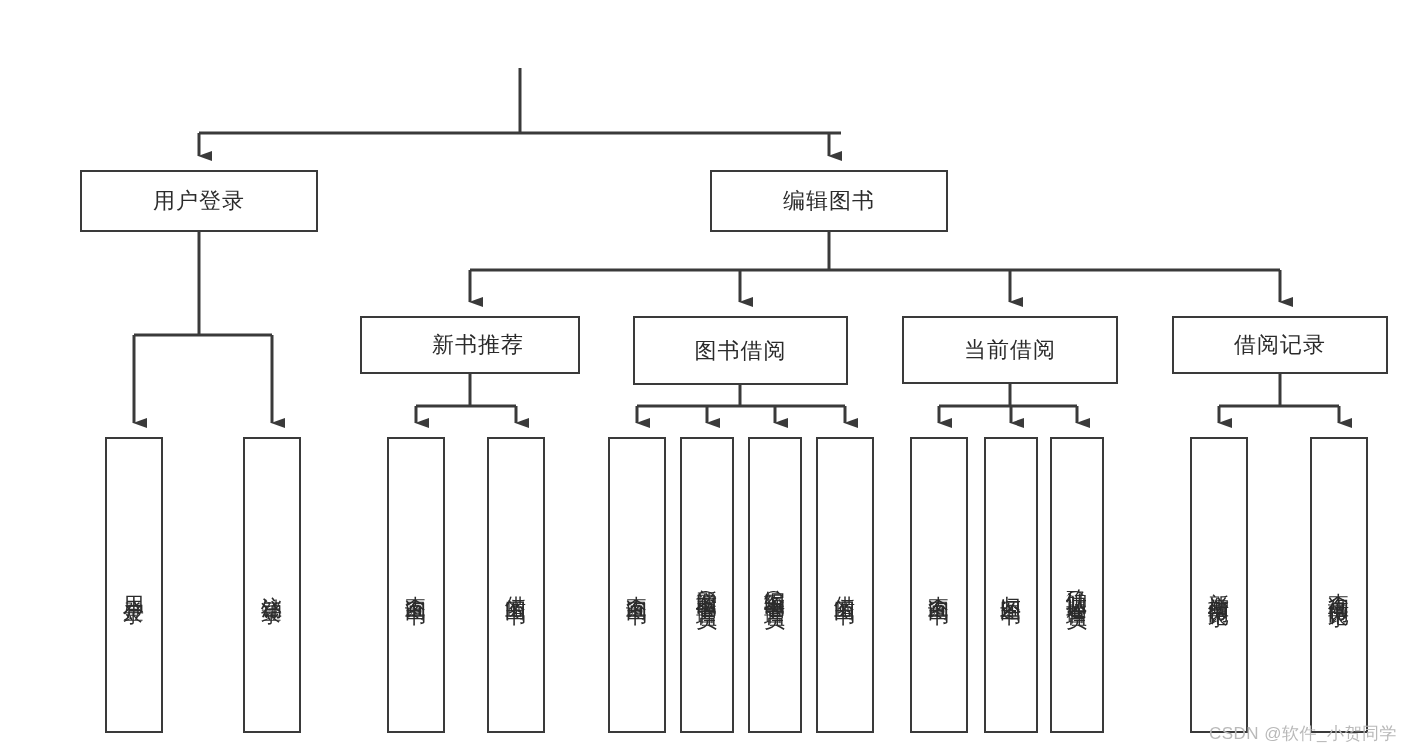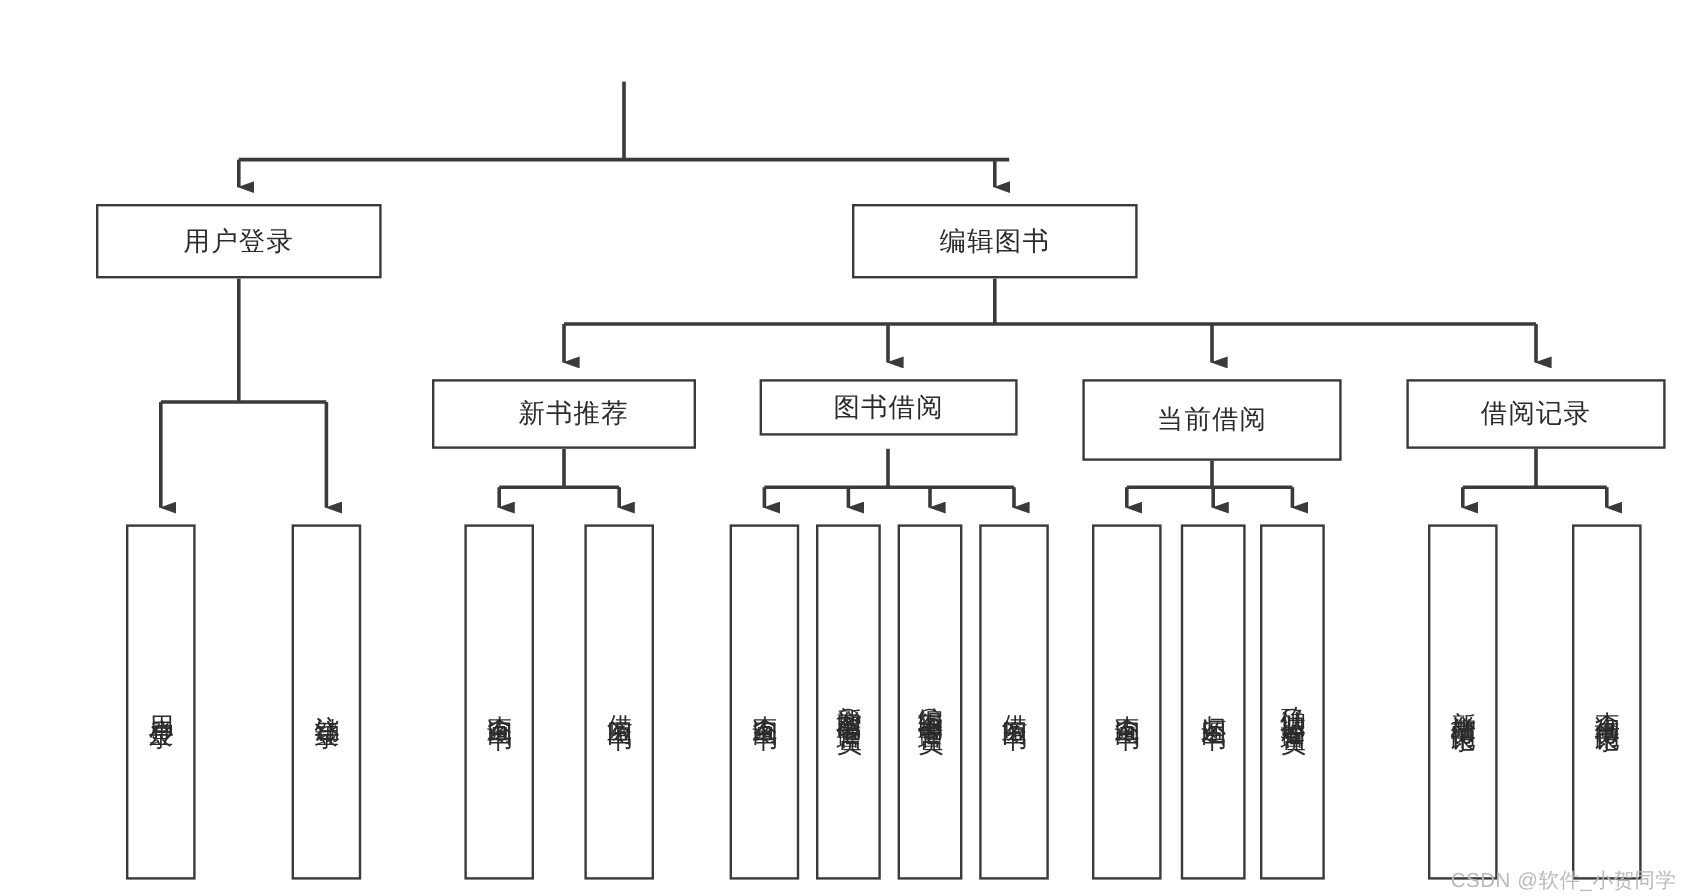--- a/index.html
+++ b/index.html
@@ -124,21 +124,21 @@
   <div class="node horiz" id="n-l2-0" style="left: 80px; top: 170px; width: 238px; height: 62px;">
     <span class="label">用户登录</span>
   </div>
   <div class="node horiz" id="n-l2-1" style="left: 710px; top: 170px; width: 238px; height: 62px;">
     <span class="label">编辑图书</span>
   </div>
 
   <div class="node horiz" id="n-l3-0" style="left: 360px; top: 316px; width: 220px; height: 58px; padding-left: 16px;">
     <span class="label">新书推荐</span>
   </div>
-  <div class="node horiz" id="n-l3-1" style="left: 633px; top: 316px; width: 215px; height: 47px;">
+  <div class="node horiz" id="n-l3-1" style="left: 633px; top: 316px; width: 215px; height: 69px;">
     <span class="label">图书借阅</span>
   </div>
   <div class="node horiz" id="n-l3-2" style="left: 902px; top: 316px; width: 216px; height: 68px;">
     <span class="label">当前借阅</span>
   </div>
   <div class="node horiz" id="n-l3-3" style="left: 1172px; top: 316px; width: 216px; height: 58px; text-align: center;">
     <span class="label">借阅记录</span>
   </div>
 
   <div class="node vert" id="n-lf-0" style="left: 105px; top: 437px; width: 58px; height: 296px;">

